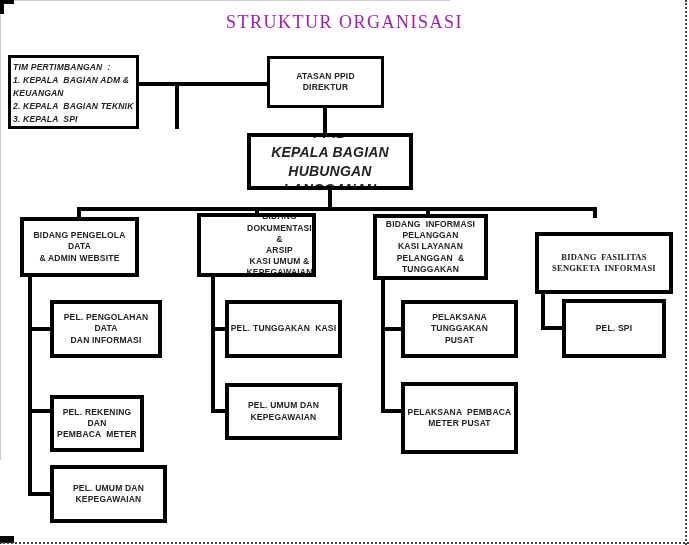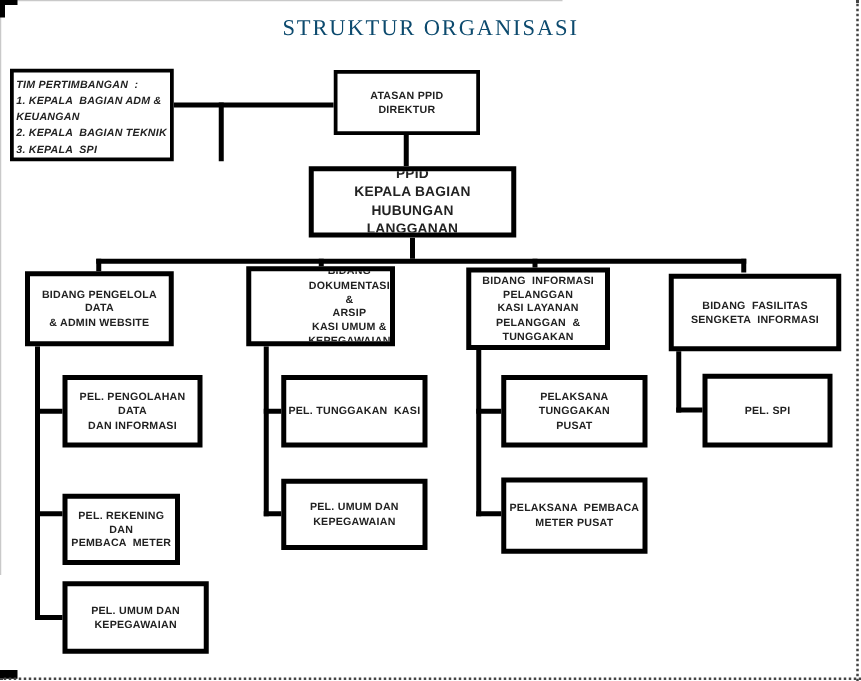--- a/index.html
+++ b/index.html
@@ -16,38 +16,38 @@
   .corner-tl-h{position:absolute;left:0;top:0;width:14px;height:4px;background:#000;}
   .corner-tl-v{position:absolute;left:0;top:0;width:4px;height:14px;background:#000;}
   .corner-bl{position:absolute;left:0;top:536px;width:14px;height:7px;background:#000;}
   .pborder-right{position:absolute;top:0;right:2px;width:0;height:545px;border-left:2px dotted #444;}
   .pborder-bottom{position:absolute;left:0;top:542px;width:689px;height:0;border-top:2px dotted #444;}
 
   .title{
     position:absolute;left:0;top:12px;width:689px;
     text-align:center;
     font-family:"Liberation Serif","DejaVu Serif",serif;
-    font-size:18px;letter-spacing:1.5px;color:#0c4a6e;
+    font-size:18px;letter-spacing:1.5px;color:#a21caf;
   }
 
   .obox{
     position:absolute;
     box-sizing:border-box;
     border:4px solid #000;
     background:#fff;
     display:flex;align-items:center;justify-content:center;
     text-align:center;
     white-space:pre-wrap;
     font-size:8.5px;font-weight:bold;color:#222;
     line-height:1.32;letter-spacing:0.2px;
     overflow:hidden;
   }
   .obox.thin{border-width:3px;}
   .obox.left{align-items:flex-start;justify-content:flex-start;text-align:left;padding:3px 2px;line-height:13px;}
-  .obox.big{font-size:11px;line-height:1.35;}
+  .obox.big{font-size:14px;line-height:1.35;font-style:italic;}
 
   .ln{position:absolute;background:#000;}
 </style>
 </head>
 <body>
 
 <div id="page">
 
   <div class="edge-top"></div>
   <div class="edge-left"></div>
@@ -102,34 +102,34 @@
 &amp; ADMIN WEBSITE</div>
   <div class="obox" style="left:197px;top:213px;width:119px;height:64px;padding-left:46px;">BIDANG  DOKUMENTASI &amp;
 ARSIP
 KASI UMUM &amp;
 KEPEGAWAIAN</div>
   <div class="obox" style="left:373px;top:214px;width:115px;height:66px;">BIDANG  INFORMASI
 PELANGGAN
 KASI LAYANAN
 PELANGGAN  &amp;
 TUNGGAKAN</div>
-  <div class="obox" style="left:535px;top:219px;width:138px;height:62px;">BIDANG  FASILITAS
+  <div class="obox" style="left:535px;top:232px;width:138px;height:62px;font-family:Liberation Serif, serif;">BIDANG  FASILITAS
 SENGKETA  INFORMASI</div>
 
   <div class="obox" style="left:50px;top:300px;width:112px;height:58px;">PEL. PENGOLAHAN  DATA
 DAN INFORMASI</div>
   <div class="obox" style="left:50px;top:395px;width:94px;height:57px;">PEL. REKENING DAN
 PEMBACA  METER</div>
   <div class="obox" style="left:50px;top:465px;width:117px;height:58px;">PEL. UMUM DAN
 KEPEGAWAIAN</div>
 
   <div class="obox" style="left:225px;top:300px;width:117px;height:58px;">PEL. TUNGGAKAN  KASI</div>
   <div class="obox" style="left:225px;top:383px;width:117px;height:57px;">PEL. UMUM DAN
 KEPEGAWAIAN</div>
 
   <div class="obox" style="left:401px;top:300px;width:117px;height:58px;">PELAKSANA  TUNGGAKAN
 PUSAT</div>
-  <div class="obox" style="left:401px;top:382px;width:117px;height:61px;">PELAKSANA  PEMBACA
+  <div class="obox" style="left:401px;top:382px;width:117px;height:72px;">PELAKSANA  PEMBACA
 METER PUSAT</div>
 
   <div class="obox" style="left:562px;top:299px;width:104px;height:59px;">PEL. SPI</div>
 
 </div>
 
 </body></html>

